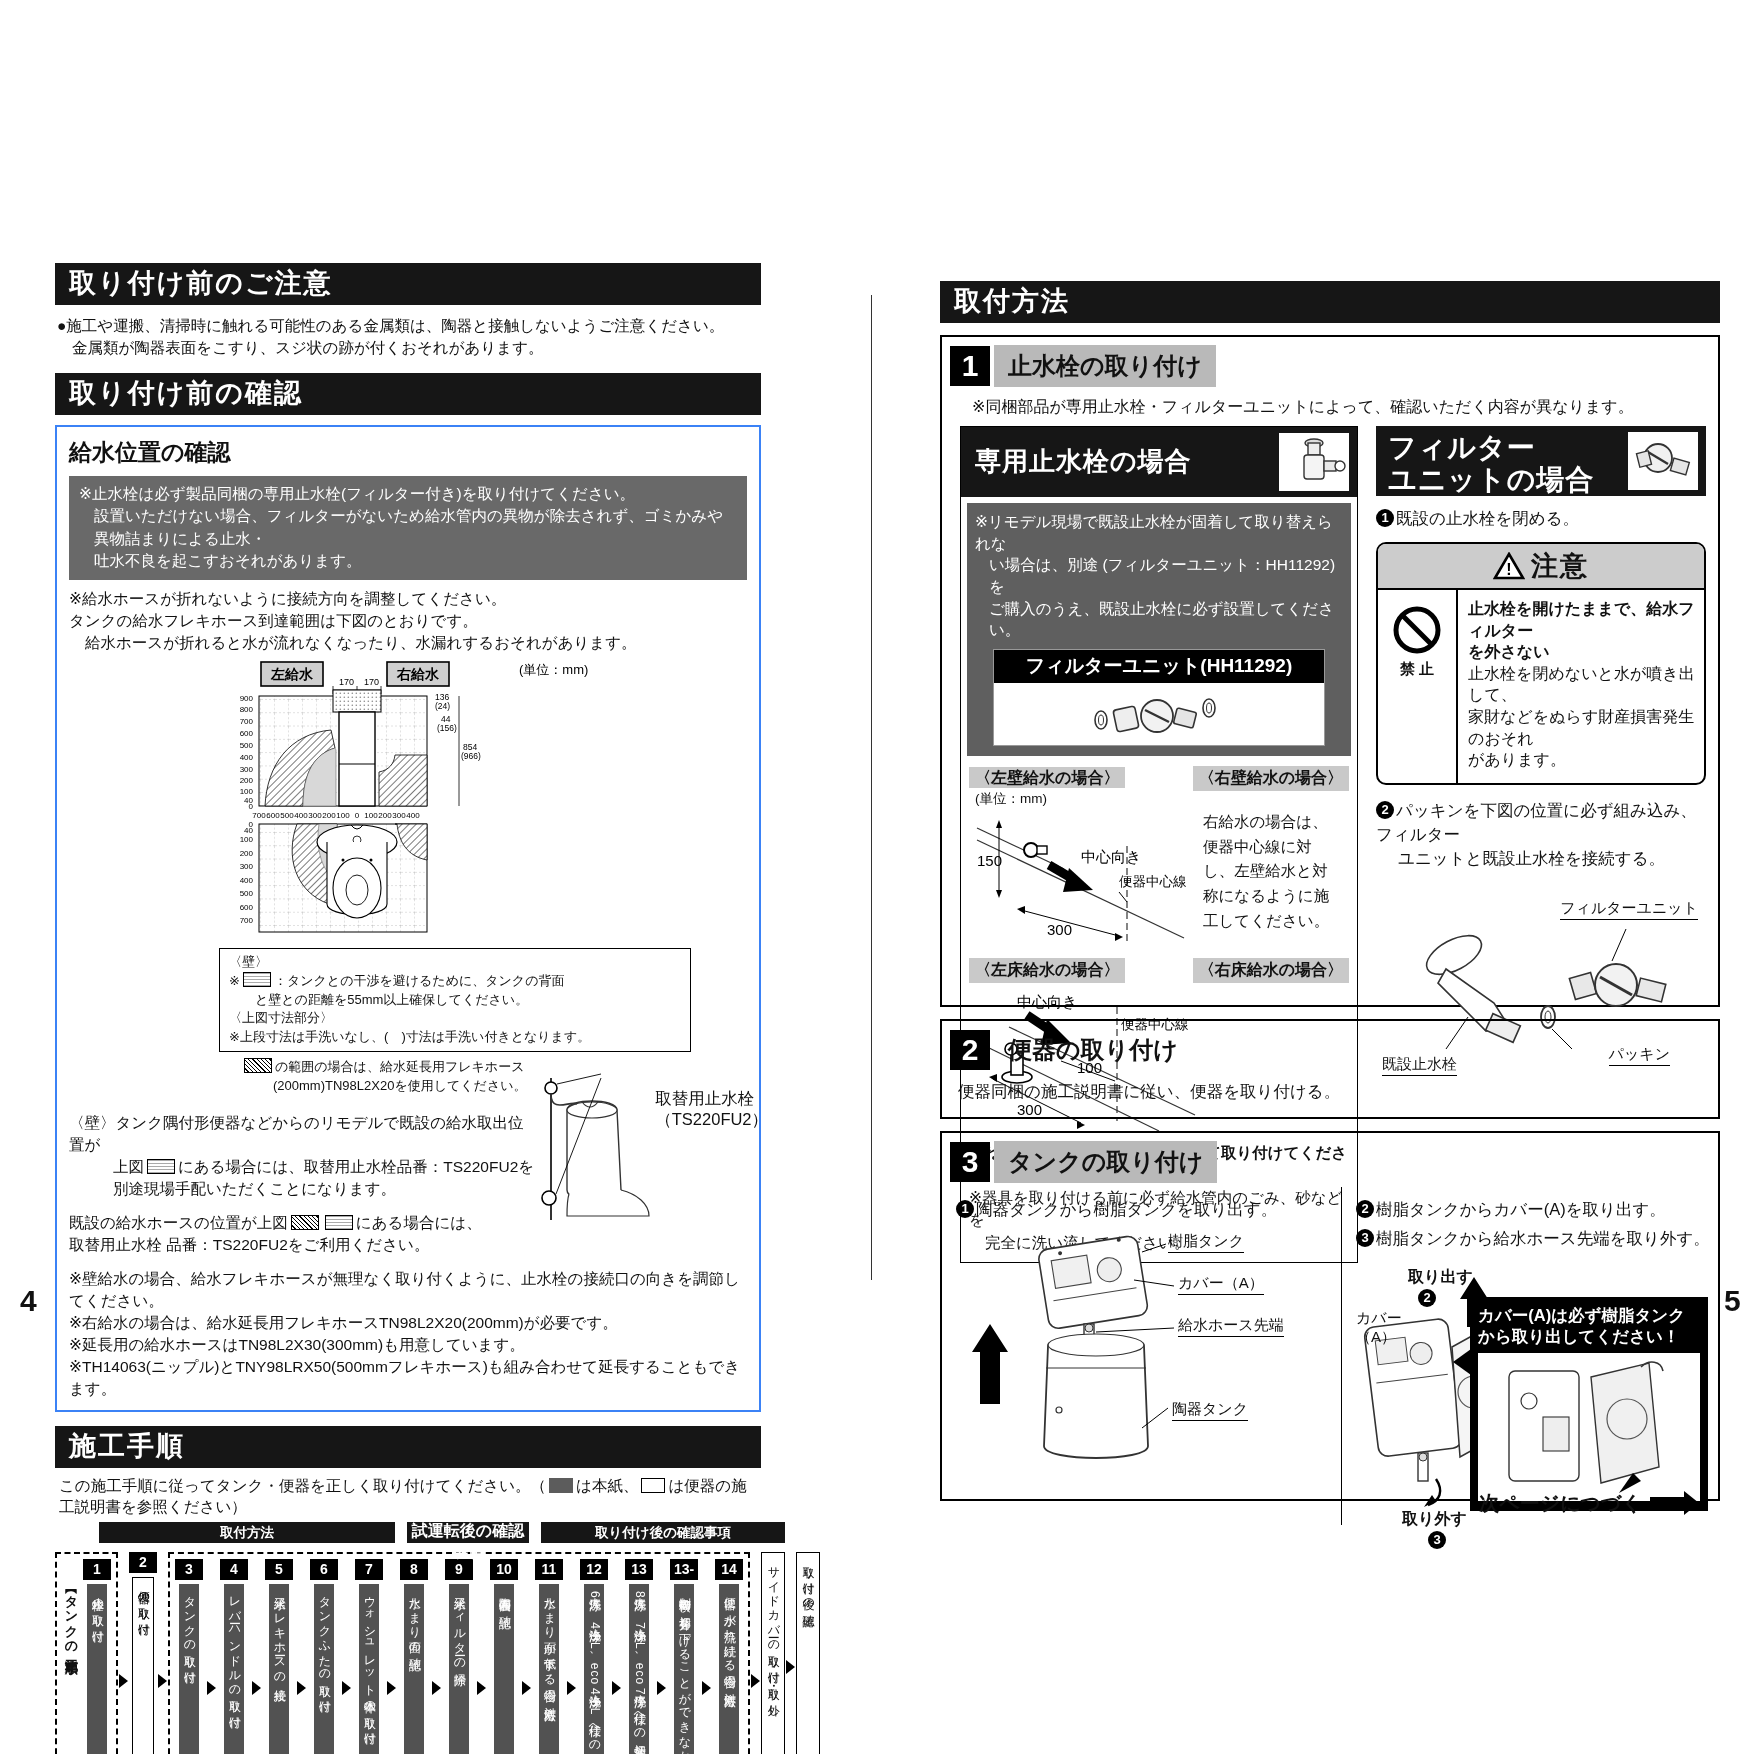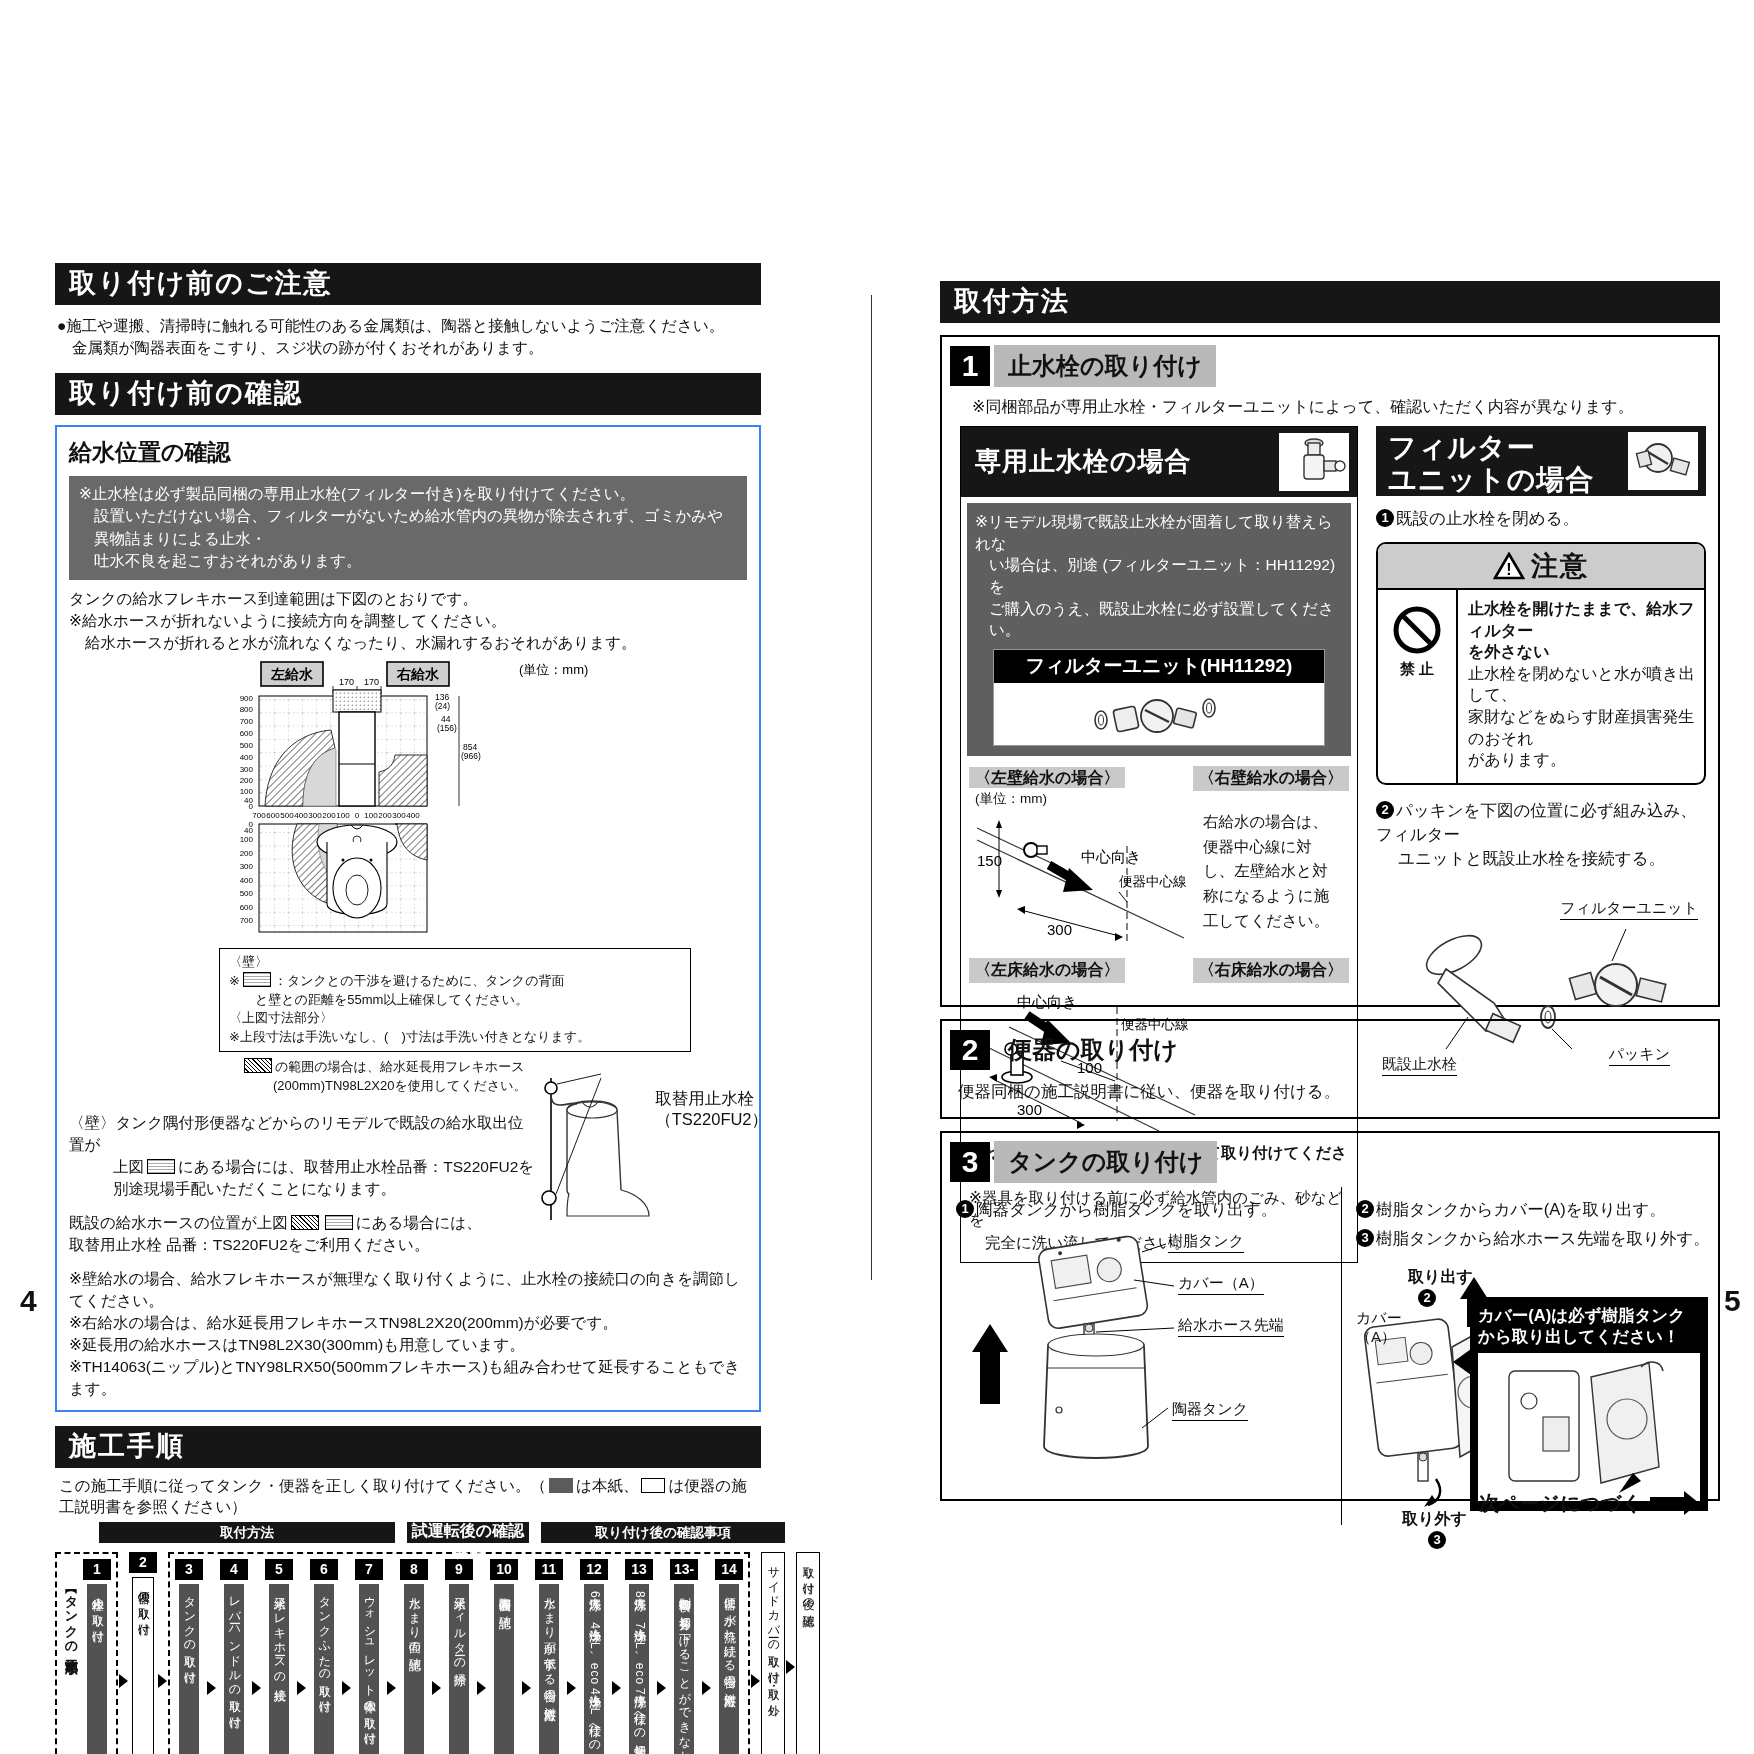--- a/index.html
+++ b/index.html
@@ -131,22 +131,22 @@
     <div class="hdr">取り付け前の確認</div>
 
     <div class="supply-box">
       <div class="supply-title">給水位置の確認</div>
       <div class="gray-note">
         <span>※止水栓は必ず製品同梱の専用止水栓(フィルター付き)を取り付けてください。</span>
         <span class="ind">設置いただけない場合、フィルターがないため給水管内の異物が除去されず、ゴミかみや異物詰まりによる止水・</span>
         <span class="ind">吐水不良を起こすおそれがあります。</span>
       </div>
       <div class="reach txt">
+        <div>※給水ホースが折れないように接続方向を調整してください。</div>
         <div>タンクの給水フレキホース到達範囲は下図のとおりです。</div>
-        <div>※給水ホースが折れないように接続方向を調整してください。</div>
         <div class="ind">給水ホースが折れると水が流れなくなったり、水漏れするおそれがあります。</div>
       </div>
 
       <div class="diag-wrap">
         <svg width="520" height="280" viewBox="0 0 520 280">
           <defs>
             <pattern id="hatch" width="5" height="5" patternUnits="userSpaceOnUse" patternTransform="rotate(45)">
               <rect width="5" height="5" fill="#fff"></rect>
                 <line x1="0" y1="0" x2="0" y2="5" stroke="#333" stroke-width="1.3"></line>
             </pattern>

